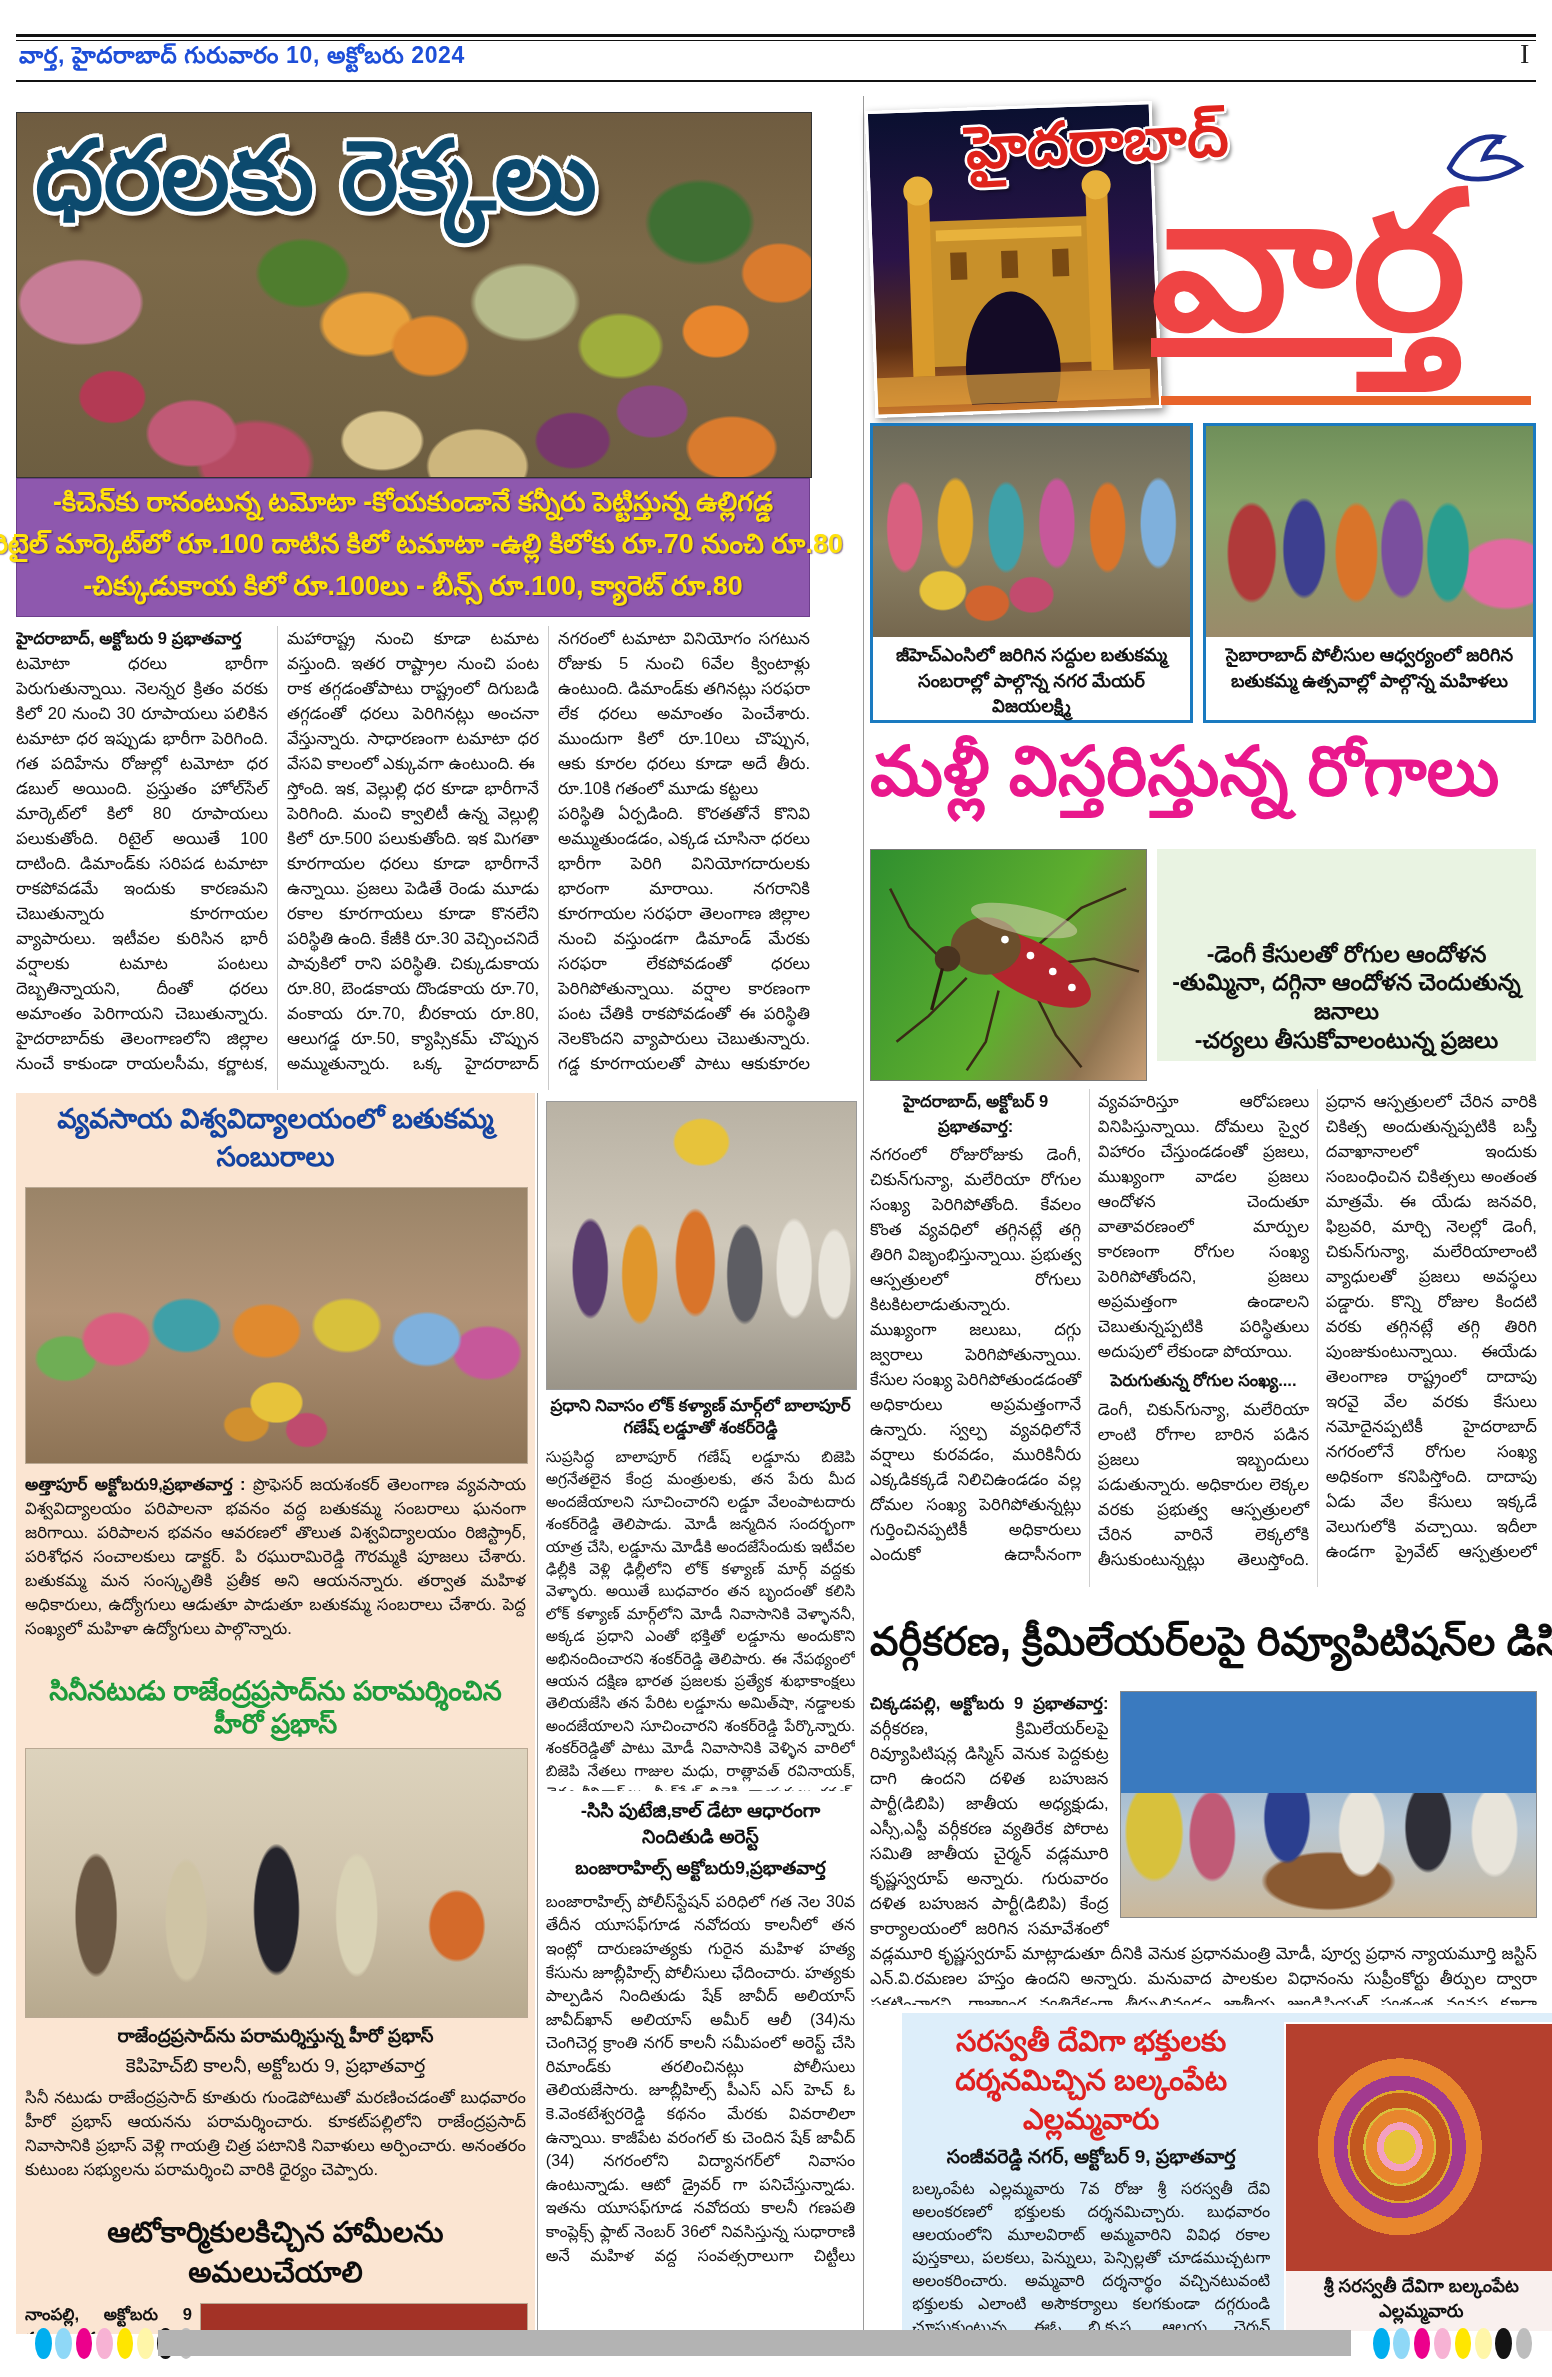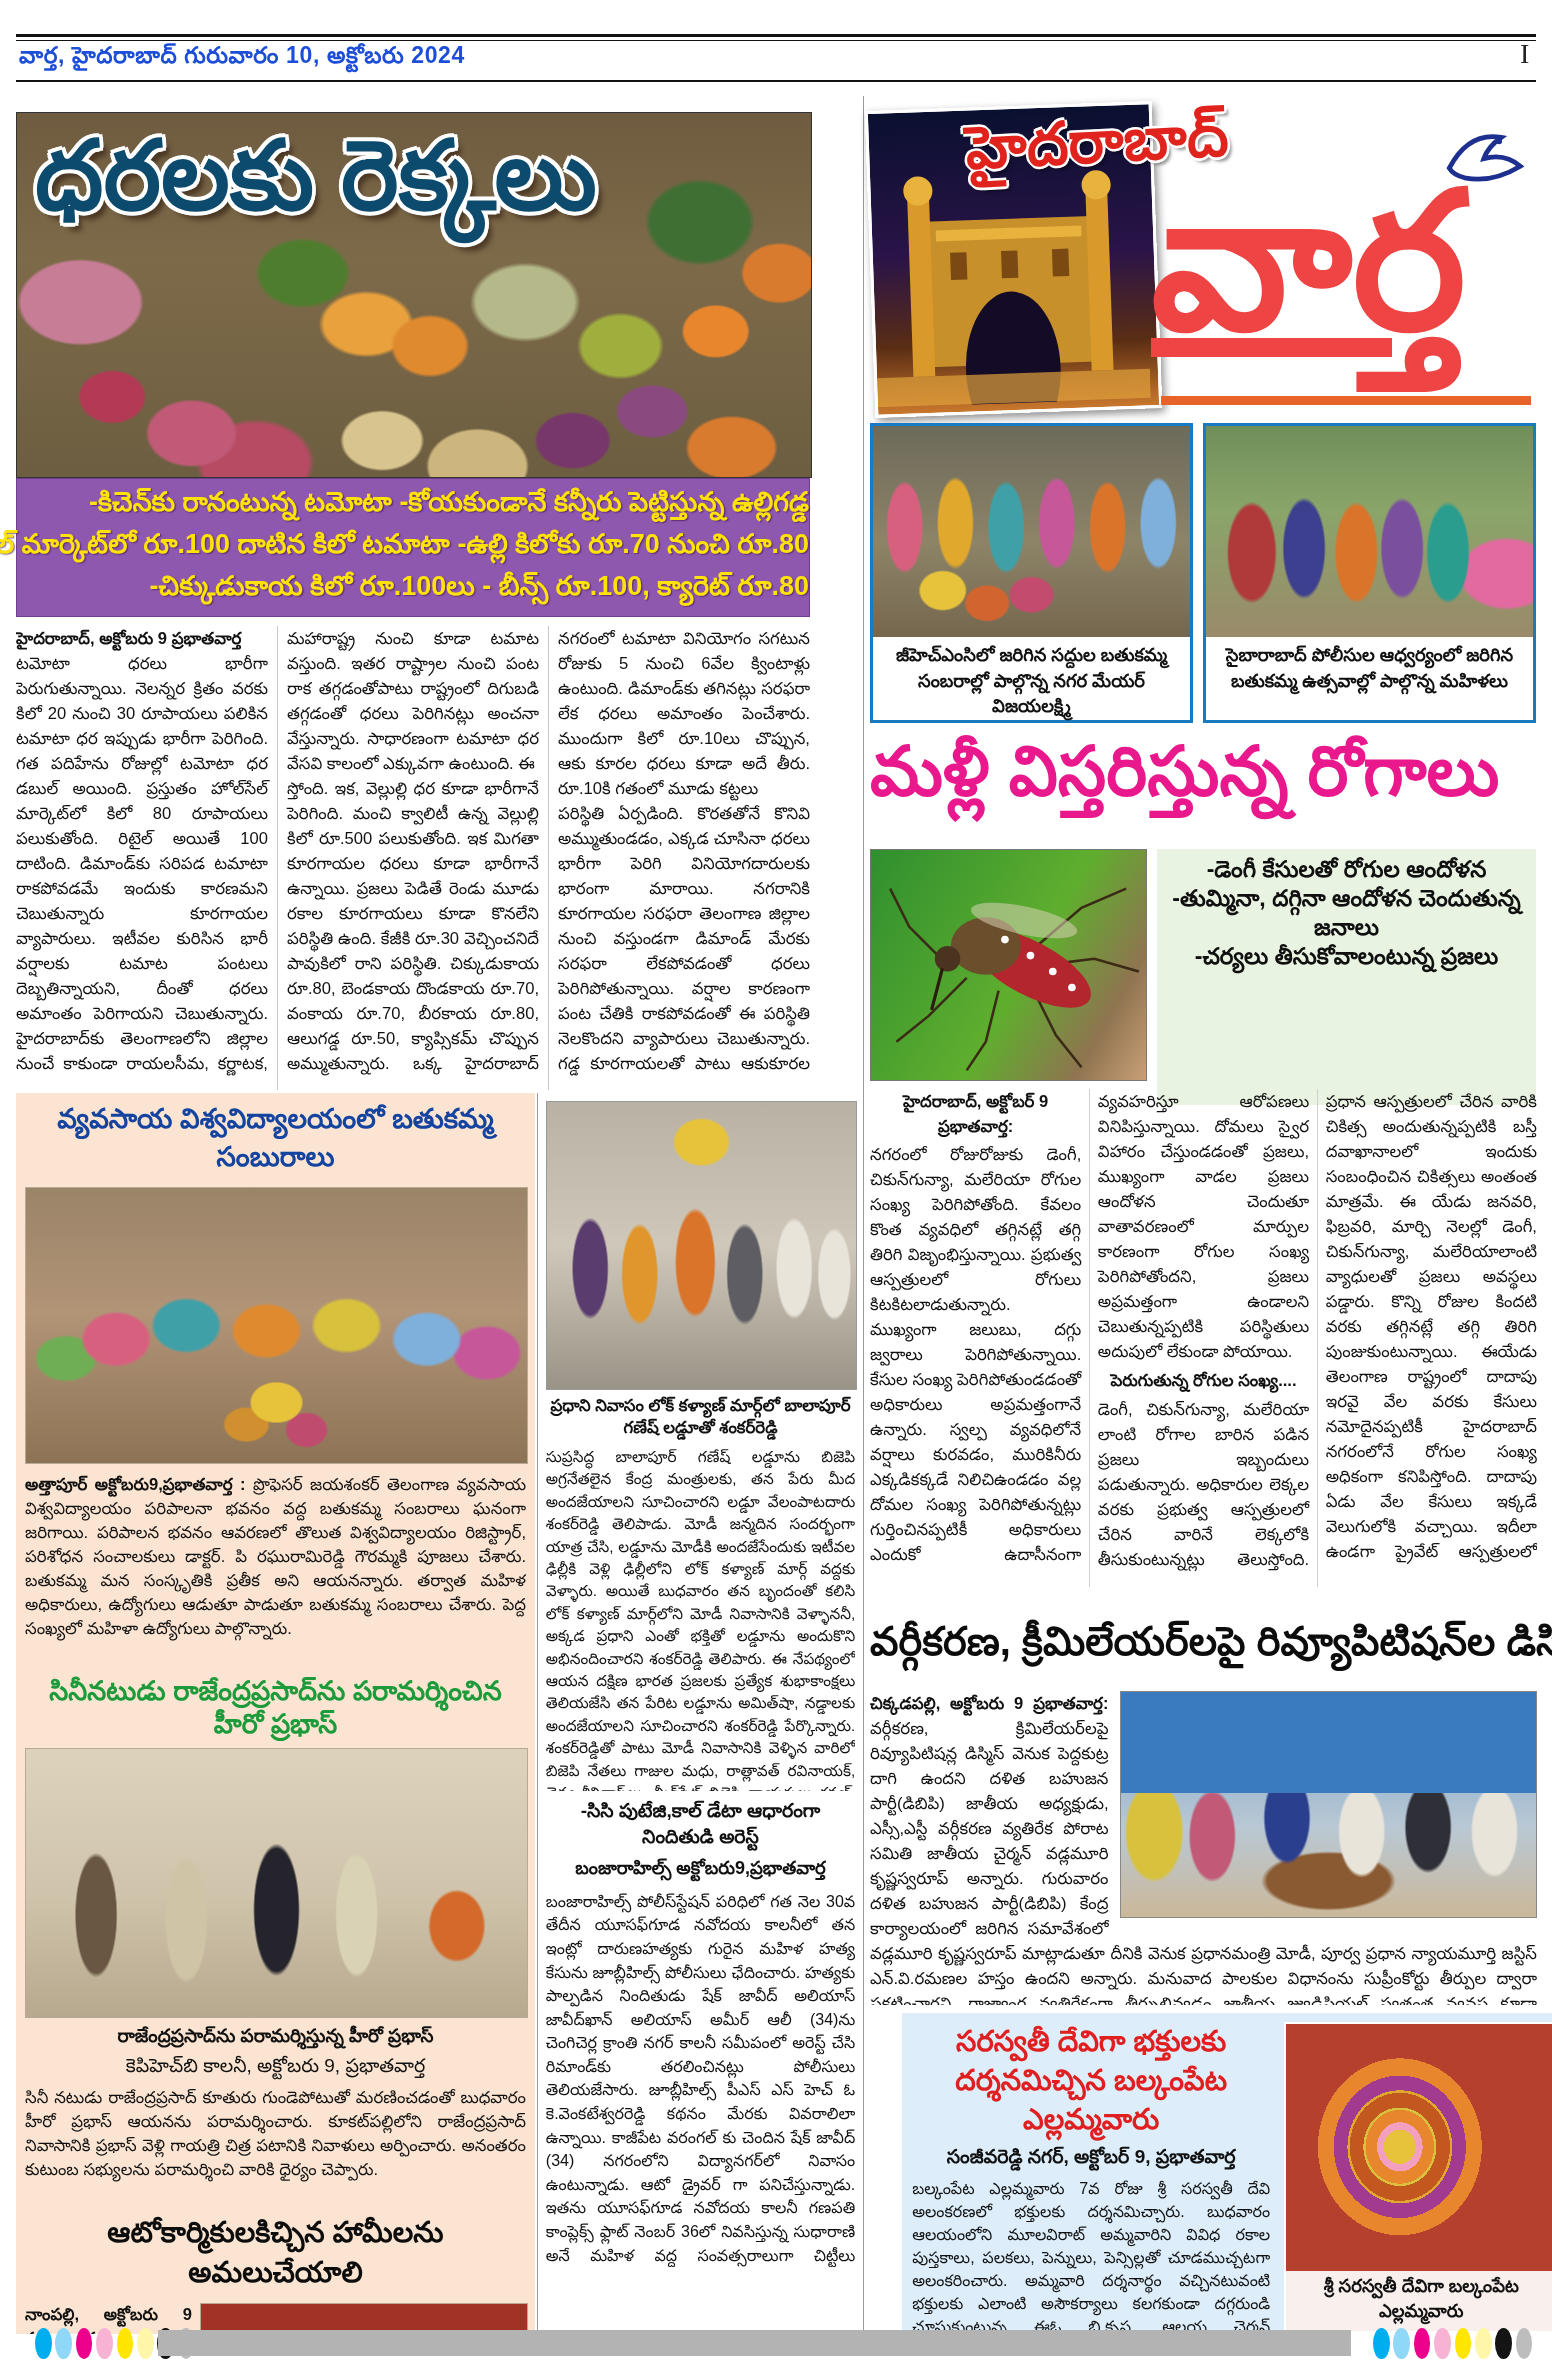--- a/index.html
+++ b/index.html
@@ -31,21 +31,21 @@
       radial-gradient(70px 54px at 76% 64%, #9fae3d 0 55%, transparent 62%),
       radial-gradient(89px 64px at 64% 52%, #b5b98a 0 55%, transparent 62%),
       radial-gradient(102px 70px at 8% 52%, #c77d96 0 58%, transparent 62%),
       radial-gradient(77px 57px at 36% 44%, #4f7d2e 0 55%, transparent 62%),
       radial-gradient(64px 51px at 96% 44%, #d97b2e 0 55%, transparent 60%),
       radial-gradient(89px 70px at 86% 30%, #3f6f33 0 55%, transparent 62%),
       linear-gradient(180deg,#6f5c40 0%,#7d6a49 40%,#6d5e41 100%);}
   .veg-headline{left:35px;top:125px;font-size:97px;line-height:1.05;font-weight:900;color:#0c4a6e;
     text-shadow:-3.8px 0 0 #fff,3.8px 0 0 #fff,0 -3.8px 0 #fff,0 3.8px 0 #fff,-3.2px -3.2px 0 #fff,3.2px 3.2px 0 #fff,-3.2px 3.2px 0 #fff,3.2px -3.2px 0 #fff,6.4px 7.7px 5.1px rgba(40,20,10,.55);}
   .purple-box{left:16px;top:478px;width:794px;height:139px;background:#8e58ae;border:0.6px solid #6d3f8c;
-    display:flex;flex-direction:column;justify-content:space-around;align-items:flex-end;padding:5.1px 0;box-sizing:border-box;}
+    display:flex;flex-direction:column;justify-content:space-around;align-items:center;padding:5.1px 0;box-sizing:border-box;}
   .purple-box div{font-size:27px;font-weight:800;color:#ffe20a;text-shadow:1.3px 1.3px 1.3px rgba(60,20,80,.6);white-space:nowrap;}
   .price-text{left:16px;top:626px;width:794px;height:464px;column-count:3;column-gap:19px;column-rule:0.6px solid #c9c9c9;
     font-size:16.6px;line-height:25px;column-fill:auto;}
   .price-text p{margin:0 0 0 0;}
   .dateline{font-weight:bold;}
 
   
   .vline{background:#9a9a9a;width:1.3px;}
 
   
@@ -145,22 +145,22 @@
       radial-gradient(33px 77px at 46% 60%, #d9742a 0 60%, transparent 66%),
       radial-gradient(33px 77px at 60% 58%, #7a4f9e 0 60%, transparent 66%),
       radial-gradient(33px 77px at 74% 60%, #2a9d8f 0 60%, transparent 66%),
       radial-gradient(77px 57px at 92% 70%, #e26aa0 0 58%, transparent 64%),
       linear-gradient(180deg,#6f8f5a 0%,#8aa56a 40%,#9a8a6a 100%);}
   .pr-cap{font-size:18px;font-weight:bold;text-align:center;line-height:1.4;padding:6.4px 5.1px 0 5.1px;}
 
   .disease-headline{left:870px;top:734px;width:667px;font-size:69px;font-weight:900;color:#e9188c;line-height:1.1;white-space:nowrap;}
   .mosq-photo{left:870px;top:849px;width:275px;height:230px;border:0.6px solid #777;
     background:linear-gradient(120deg,#2f8f2f 0%,#5fae2e 55%,#8f7450 82%,#c9a078 100%);}
-  .bullet-box{left:1157px;top:849px;width:379px;height:256px;background:#e9f3e2;box-sizing:border-box;
-    display:flex;flex-direction:column;justify-content:flex-start;align-items:center;padding:6.4px 9px;}
+  .bullet-box{left:1157px;top:849px;width:379px;height:212px;background:#e9f3e2;box-sizing:border-box;
+    display:flex;flex-direction:column;justify-content:flex-end;align-items:center;padding:6.4px 9px;}
   .bullet-box div{font-size:23px;font-weight:800;color:#101010;text-align:center;line-height:1.25;}
   .disease-text{left:870px;top:1089px;width:667px;height:498px;column-count:3;column-gap:16.6px;column-rule:0.6px solid #cfcfcf;
     font-size:16.6px;line-height:25px;column-fill:auto;}
   .disease-text .sub{display:block;font-weight:800;text-align:center;margin:3.8px 0;}
   .disease-text .dl{display:block;font-weight:800;text-align:center;margin-bottom:2.6px;}
 
   .dbp-headline{left:870px;top:1619px;width:667px;font-size:40px;font-weight:900;color:#0c0c0c;text-align:center;white-space:nowrap;}
   .dbp-block{left:870px;top:1691px;width:667px;height:314px;}
   .dbp-photo{float:right;width:415px;height:225px;margin:0 0 5.1px 11.5px;border:0.6px solid #888;
     background:

